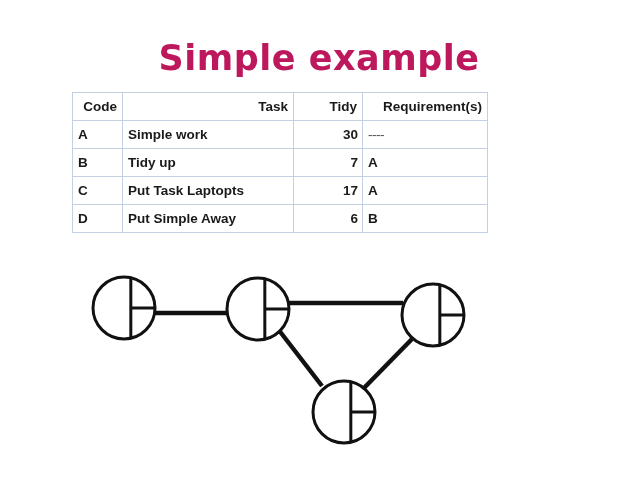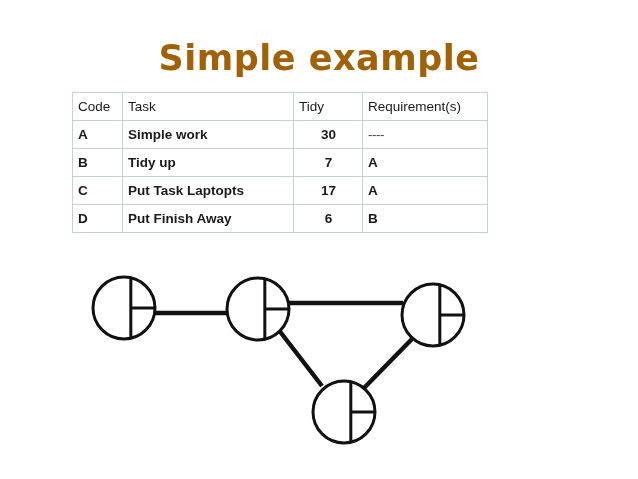--- a/index.html
+++ b/index.html
@@ -20,21 +20,21 @@
   .slide-title {
     position: absolute;
     left: 0;
     top: 36px;
     width: 638px;
     text-align: center;
     font-family: "DejaVu Sans", sans-serif;
     font-size: 35px;
     font-weight: bold;
     letter-spacing: 0.5px;
-    color: #a16207;
+    color: #be185d;
     line-height: 44px;
     white-space: nowrap;
   }
 
   
   .task-table-wrap {
     position: absolute;
     left: 72px;
     top: 92px;
     width: 415px;
@@ -57,25 +57,25 @@
     font-size: 13.5px;
     font-weight: bold;
     color: #1a1a1a;
     height: 27px;
     padding: 0 5px;
     vertical-align: middle;
     white-space: nowrap;
     overflow: hidden;
   }
   table.task-table th {
-    text-align: left;
-    font-weight: normal;
+    text-align: right;
+    font-weight: bold;
   }
   table.task-table td.num {
-    text-align: center;
+    text-align: right;
     padding-right: 4px;
   }
   table.task-table td.dash {
     color: #4a4a4a;
     font-weight: normal;
     letter-spacing: -0.5px;
   }
 
   
   .network-diagram {
@@ -124,21 +124,21 @@
         <td>A</td>
       </tr>
       <tr>
         <td>C</td>
         <td>Put Task Laptopts</td>
         <td class="num">17</td>
         <td>A</td>
       </tr>
       <tr>
         <td>D</td>
-        <td>Put Finish Away</td>
+        <td>Put Simple Away</td>
         <td class="num">6</td>
         <td>B</td>
       </tr>
     </tbody>
   </table>
 </div>
 
 <div class="network-diagram">
   <svg width="430" height="205" viewBox="0 0 430 205">
     <g id="edge-layer">

